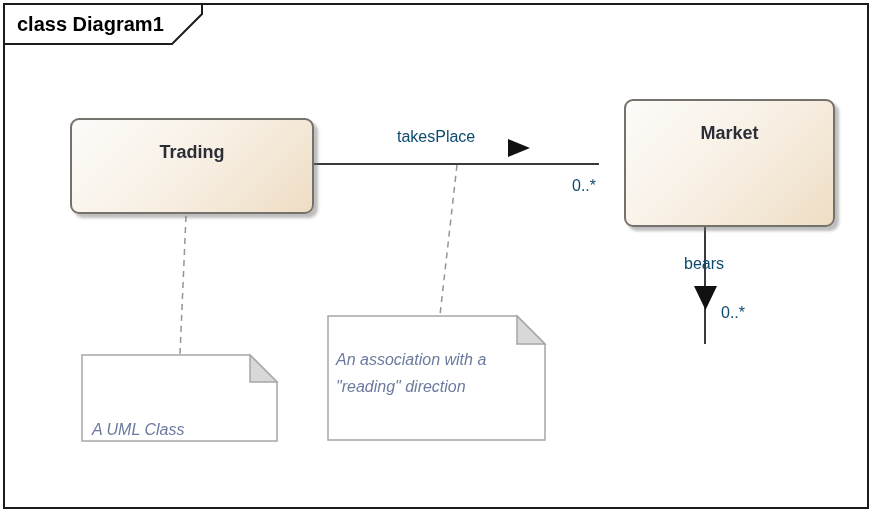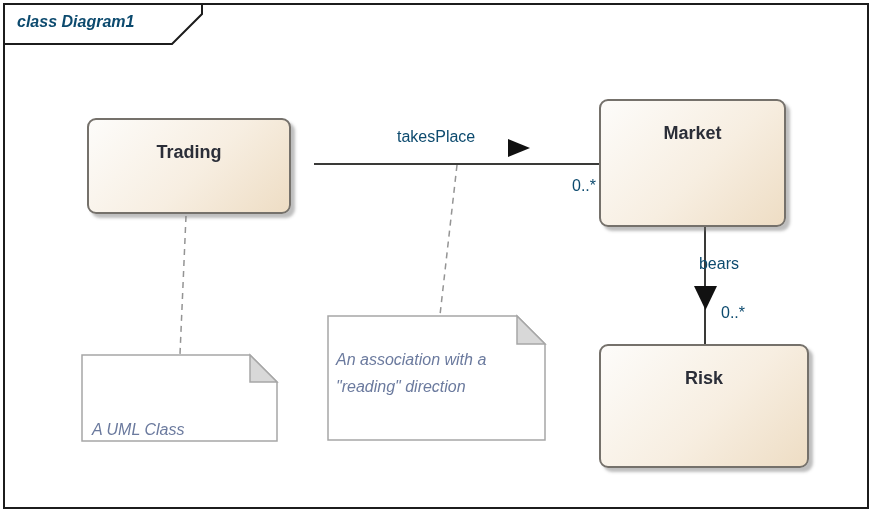--- a/index.html
+++ b/index.html
@@ -24,54 +24,53 @@
     box-sizing: border-box;
   }
   .overlay-svg {
     position: absolute;
     left: 0; top: 0;
     width: 878px; height: 518px;
   }
   .frame-tab-label {
     position: absolute;
     left: 17px; top: 13px;
-    font-size: 16px;
+    font-size: 20px;
     font-weight: bold;
-    color: #0c4a6e;
+    color: #000000;
     white-space: nowrap;
-    font-style: italic;
   }
   .uml-class {
     position: absolute;
     box-sizing: border-box;
     border: 2px solid #75716b;
     border-radius: 9px;
     background: linear-gradient(135deg, #fdfcfa 0%, #f7eee1 55%, #eeddc4 100%);
     box-shadow: 4px 4px 3px rgba(110,110,110,0.45);
     text-align: center;
   }
   .uml-class .class-name {
     display: inline-block;
     margin-top: 22px;
     font-size: 18px;
     font-weight: bold;
     color: #2b2e38;
   }
-  .class-trading { left: 70px; top: 118px; width: 204px; height: 96px; margin-left: 17px; }
-  .class-market  { left: 599px; top: 99px;  width: 187px; height: 128px; }
+  .class-trading { left: 70px; top: 118px; width: 244px; height: 96px; }
+  .class-market  { left: 624px; top: 99px;  width: 211px; height: 128px; }
   .class-risk    { left: 599px; top: 344px; width: 210px; height: 124px; }
   .conn-label {
     position: absolute;
     font-size: 16px;
     color: #0c4a6e;
     white-space: nowrap;
   }
   .lbl-takesplace { left: 397px; top: 128px; }
   .lbl-mult-market { left: 548px; top: 177px; width: 48px; text-align: right; }
-  .lbl-bears { left: 669px; top: 255px; width: 70px; text-align: right; }
+  .lbl-bears { left: 669px; top: 255px; width: 70px; text-align: center; }
   .lbl-mult-risk { left: 721px; top: 304px; }
   .note-text {
     position: absolute;
     font-size: 16px;
     font-style: italic;
     color: #6b7a9e;
   }
   .note1-text { left: 92px; top: 395px; margin-top: 26px; }
   .note2-text { left: 336px; top: 346px; width: 202px; line-height: 27px; }
 </style>
@@ -108,23 +107,20 @@
   <div class="frame-tab-label">class Diagram1</div>
 
   <div class="uml-class class-trading">
     <span class="class-name">Trading</span>
   </div>
 
   <div class="uml-class class-market">
     <span class="class-name">Market</span>
   </div>
 
-  <div class="uml-class class-risk">
-    <span class="class-name">Risk</span>
-  </div>
 
   <div class="conn-label lbl-takesplace">takesPlace</div>
 
   <div class="conn-label lbl-mult-market">0..*</div>
 
   <div class="conn-label lbl-bears">bears</div>
 
   <div class="conn-label lbl-mult-risk">0..*</div>
 
   <div class="note-text note1-text">A UML Class</div>

